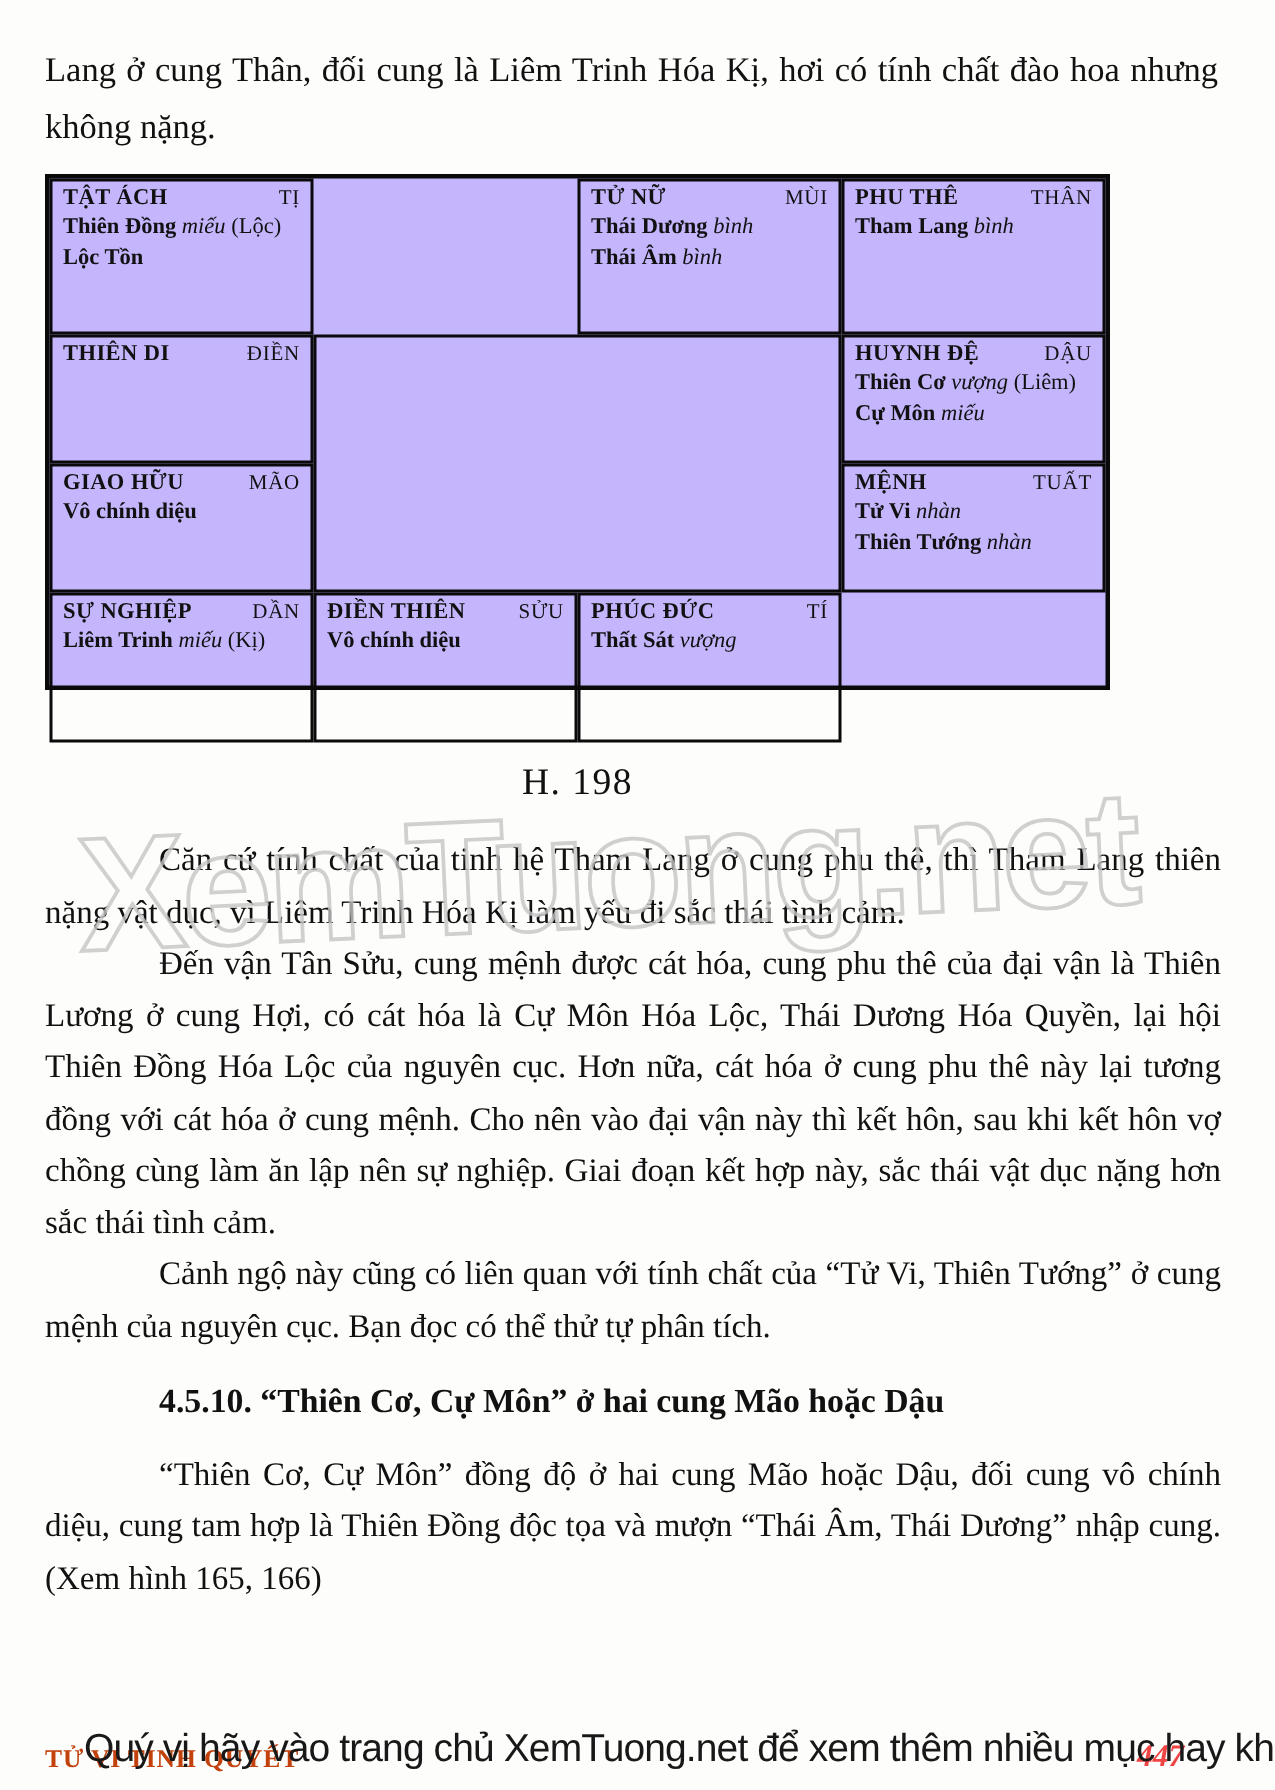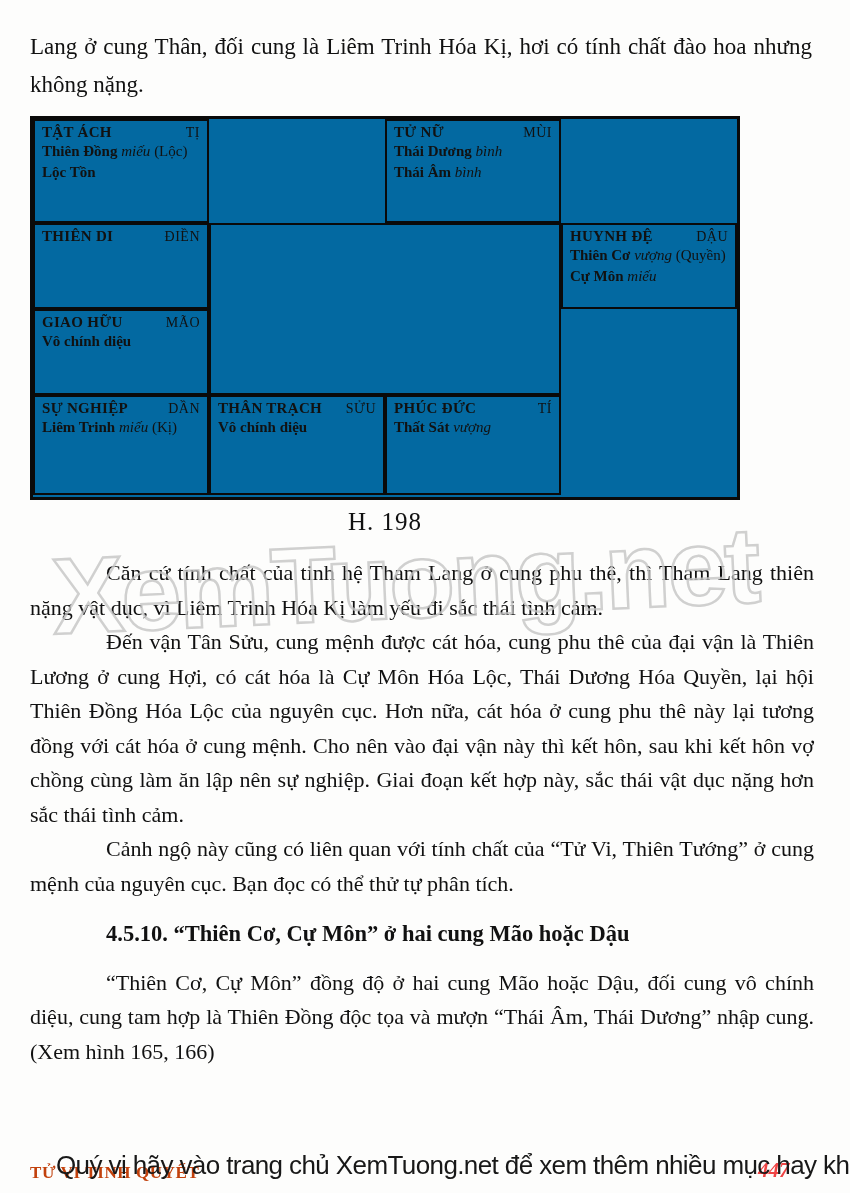--- a/index.html
+++ b/index.html
@@ -10,25 +10,25 @@
   .page{position:relative;width:850px;height:1193px;}
 
   
   .intro{
     position:absolute;left:30px;top:28px;width:782px;
     font-size:23px;line-height:38px;text-align:justify;
   }
 
   
   .chart{
-    position:absolute;left:30px;top:116px;width:710px;height:384px;
+    position:absolute;left:30px;top:116px;width:710px;height:344px;
     display:grid;box-sizing:border-box;
     grid-template-columns:176px 176px 176px 176px;
     grid-template-rows:104px 86px 86px 100px;
-    border:3px solid #0a0a0a;background:#0369a1;
+    border:3px solid #0a0a0a;background:#c4b5fd;
   }
   .cell{
     border:2px solid #0a0a0a;box-sizing:border-box;
     padding:3px 7px 0 7px;overflow:hidden;
   }
   .cell-head{display:flex;justify-content:space-between;align-items:baseline;}
   .pname{font-weight:bold;font-size:15px;letter-spacing:.3px;}
   .pbranch{font-size:14px;letter-spacing:.5px;}
   .stars{font-size:15px;line-height:21px;}
   .star-line b{font-weight:bold;}
@@ -101,58 +101,77 @@
     <div class="cell c2">
       <div class="cell-head">
         <span class="pname">TỬ NỮ</span>
         <span class="pbranch">MÙI</span>
       </div>
       <div class="stars">
           <div class="star-line"><b>Thái Dương</b><i> bình</i></div>
           <div class="star-line"><b>Thái Âm</b><i> bình</i></div>
         </div>
     </div>
+    <div class="cell c3">
+      <div class="cell-head">
+        <span class="pname">PHU THÊ</span>
+        <span class="pbranch">THÂN</span>
+      </div>
+      <div class="stars">
+          <div class="star-line"><b>Tham Lang</b><i> bình</i></div>
+        </div>
+    </div>
     <div class="cell c4">
       <div class="cell-head">
         <span class="pname">THIÊN DI</span>
         <span class="pbranch">ĐIỀN</span>
       </div>
     </div>
     <div class="cell center"></div>
     <div class="cell c5">
       <div class="cell-head">
         <span class="pname">HUYNH ĐỆ</span>
         <span class="pbranch">DẬU</span>
       </div>
       <div class="stars">
-          <div class="star-line"><b>Thiên Cơ</b><i> vượng</i><span> (Quyền)</span></div>
+          <div class="star-line"><b>Thiên Cơ</b><i> vượng</i><span> (Liêm)</span></div>
           <div class="star-line"><b>Cự Môn</b><i> miếu</i></div>
         </div>
     </div>
     <div class="cell c6">
       <div class="cell-head">
         <span class="pname">GIAO HỮU</span>
         <span class="pbranch">MÃO</span>
       </div>
       <div class="stars">
           <div class="star-line"><b>Vô chính diệu</b></div>
         </div>
     </div>
+    <div class="cell c7">
+      <div class="cell-head">
+        <span class="pname">MỆNH</span>
+        <span class="pbranch">TUẤT</span>
+      </div>
+      <div class="stars">
+          <div class="star-line"><b>Tử Vi</b><i> nhàn</i></div>
+          <div class="star-line"><b>Thiên Tướng</b><i> nhàn</i></div>
+        </div>
+    </div>
     <div class="cell c8">
       <div class="cell-head">
         <span class="pname">SỰ NGHIỆP</span>
         <span class="pbranch">DẦN</span>
       </div>
       <div class="stars">
           <div class="star-line"><b>Liêm Trinh</b><i> miếu</i><span> (Kị)</span></div>
         </div>
     </div>
     <div class="cell c9">
       <div class="cell-head">
-        <span class="pname">THÂN TRẠCH</span>
+        <span class="pname">ĐIỀN THIÊN</span>
         <span class="pbranch">SỬU</span>
       </div>
       <div class="stars">
           <div class="star-line"><b>Vô chính diệu</b></div>
         </div>
     </div>
     <div class="cell c10">
       <div class="cell-head">
         <span class="pname">PHÚC ĐỨC</span>
         <span class="pbranch">TÍ</span>

